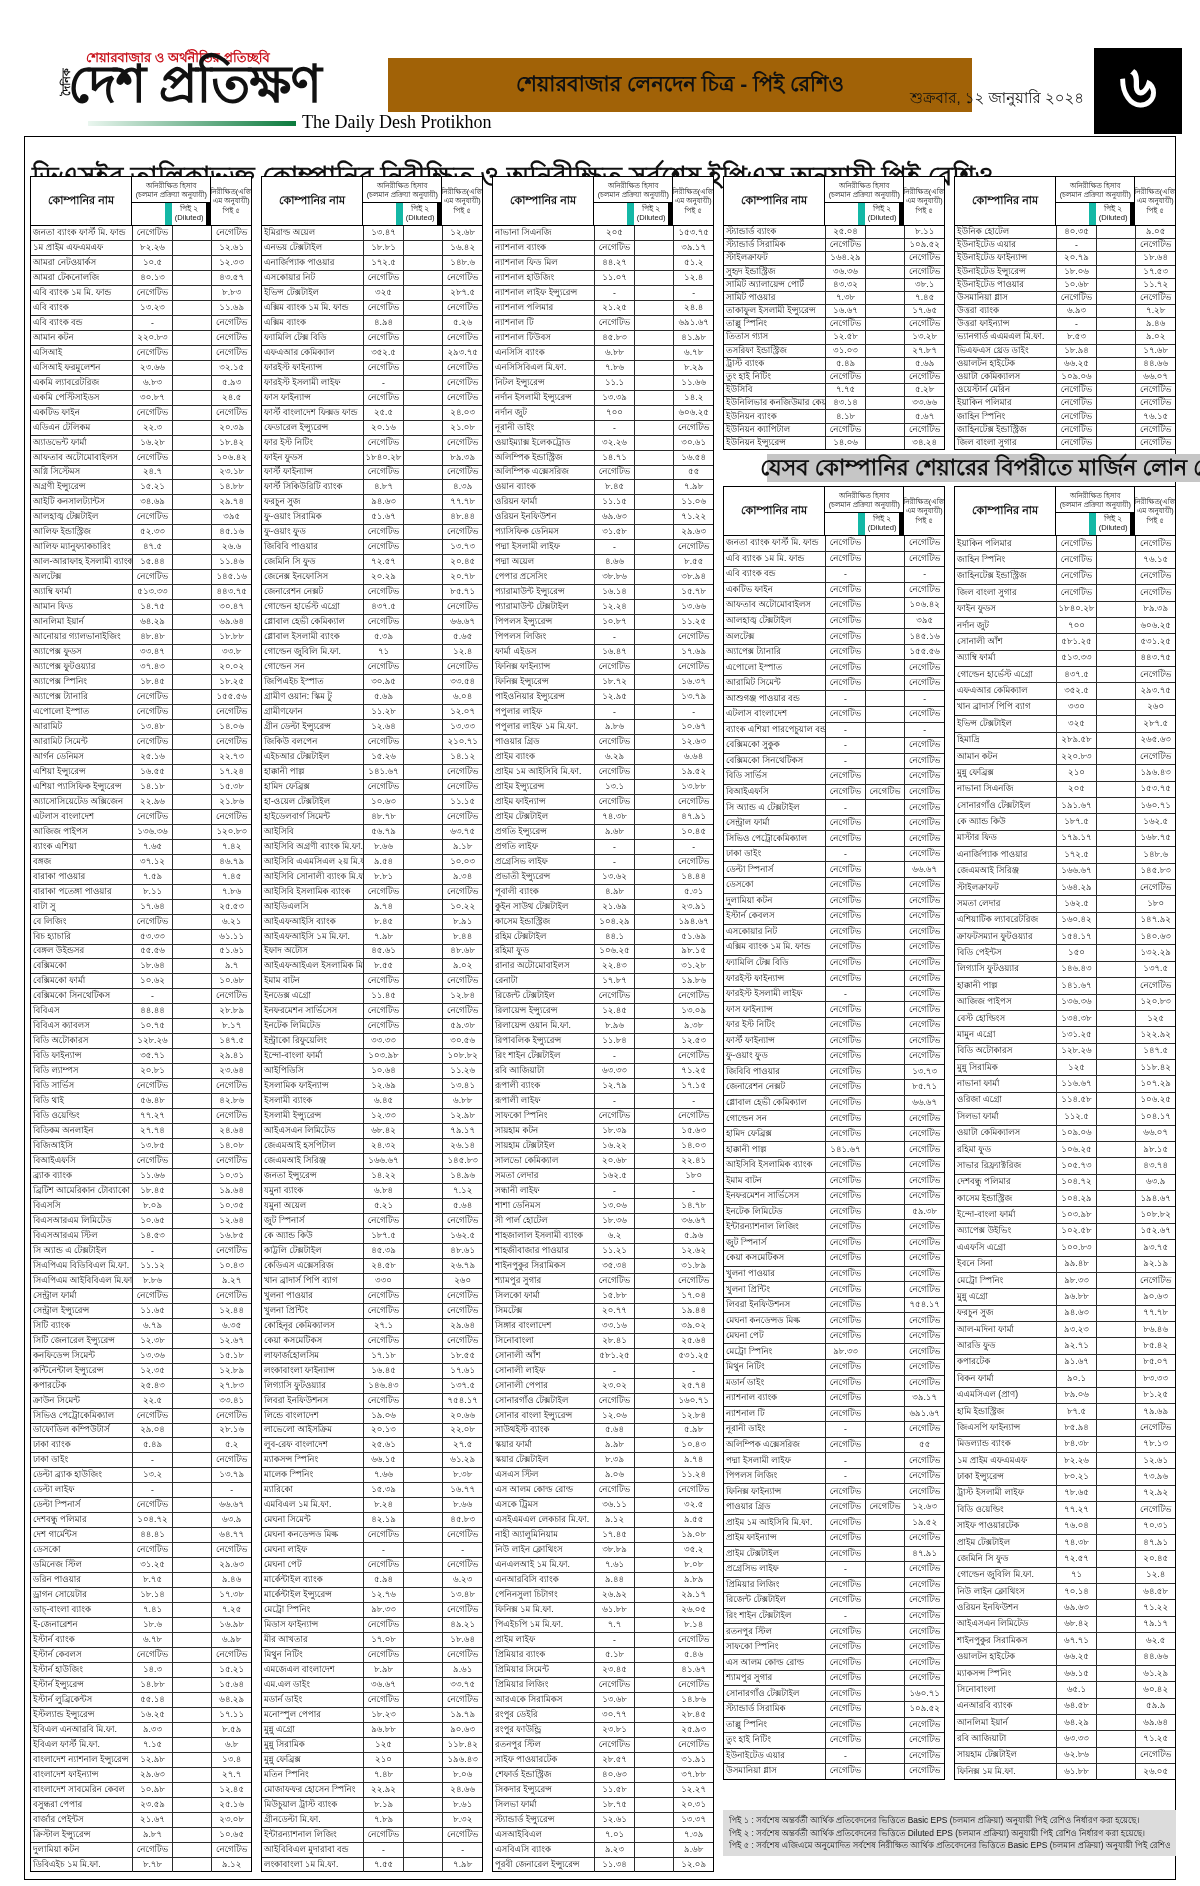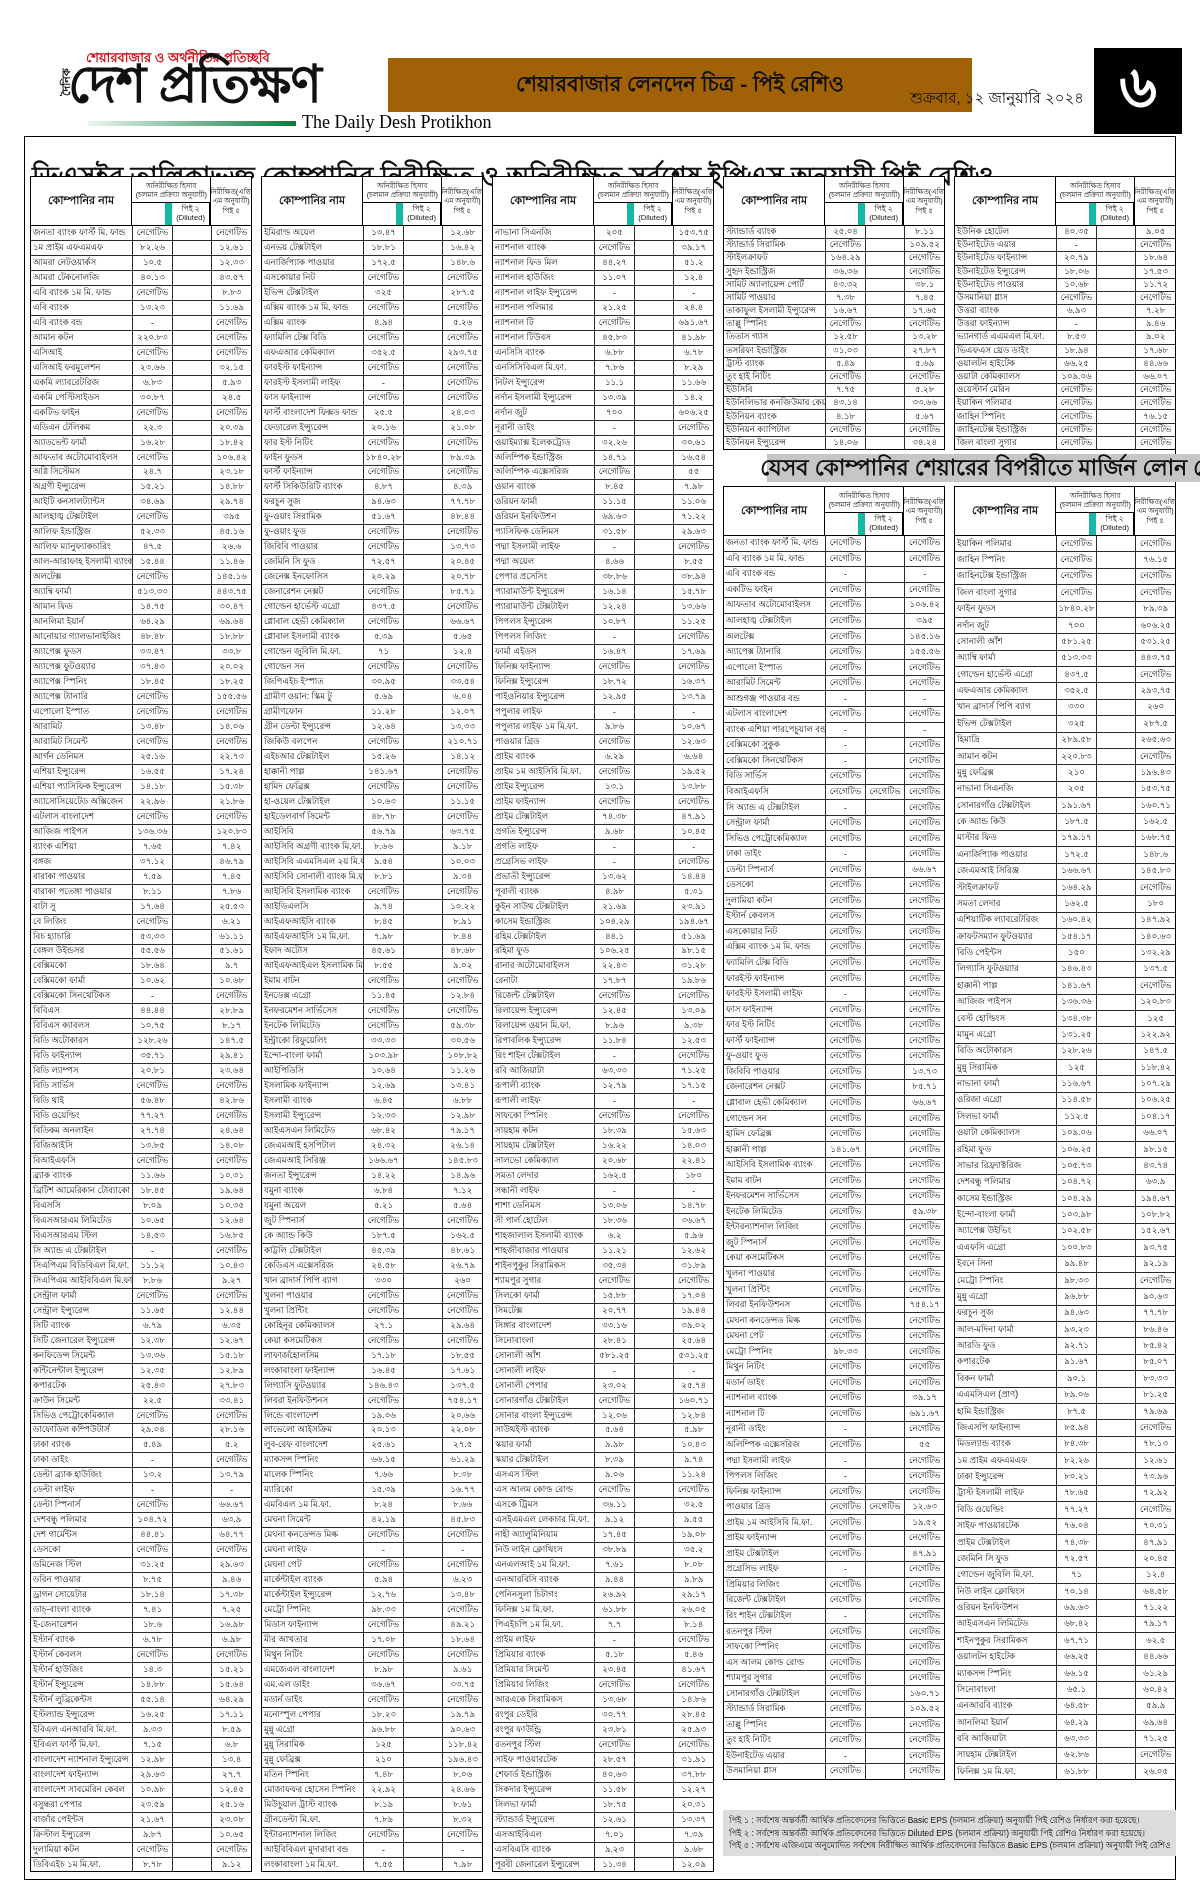--- a/index.html
+++ b/index.html
@@ -18,21 +18,21 @@
   #contentbox{left:24px;top:136px;width:1152px;height:1744px;border:1.6px solid #000;box-sizing:border-box;}
   #headline{left:32px;top:156px;width:1140px;font-size:26px;font-weight:bold;white-space:nowrap;}
   
   .petable{position:absolute;width:222px;border:1.4px solid #000;box-sizing:border-box;background:#fff;display:flex;flex-direction:column;}
   .thead{display:grid;grid-template-columns:46% 18% 18% 18%;grid-template-rows:26px 22px;border-bottom:1px solid #000;flex:0 0 auto;}
   .th{display:flex;flex-direction:column;align-items:center;justify-content:center;text-align:center;overflow:hidden;}
   .th-company{grid-column:1;grid-row:1/3;font-size:11px;font-weight:bold;border-right:1px solid #000;}
   .th-unaud{grid-column:2/4;grid-row:1;font-size:7.2px;border-right:1px solid #000;border-bottom:1px solid #000;line-height:1.25;}
   .th-aud{grid-column:4;grid-row:1/3;font-size:7.2px;line-height:1.3;padding:0 1px;}
   .th-pe1{grid-column:2;grid-row:2;font-size:7.6px;border-right:7px solid #14b8a6;line-height:1.15;gap:27px;}
-  .th-pe2{grid-column:3;grid-row:2;font-size:7.6px;border-right:2px solid #000000;line-height:1.15;}
+  .th-pe2{grid-column:3;grid-row:2;font-size:7.6px;border-right:5px solid #000000;line-height:1.15;}
   .tbody{display:flex;flex-direction:column;flex:1 1 auto;min-height:0;}
   .tr{display:grid;grid-template-columns:46% 18% 18% 18%;flex:1 1 0;min-height:0;border-top:1px solid #2b2b2b;align-items:center;}
   .tr:first-child{border-top:none;}
   .td{font-size:8.6px;overflow:hidden;white-space:nowrap;height:100%;display:flex;align-items:center;}
   .td.name{padding-left:2px;}
   .td.val{justify-content:center;border-left:1px solid #2b2b2b;}
   #t1{left:30px;top:176px;height:1696px;}
   #t2{left:261px;top:176px;height:1696px;}
   #t3{left:492px;top:176px;height:1696px;}
   #t4{left:723px;top:176px;height:274px;}

